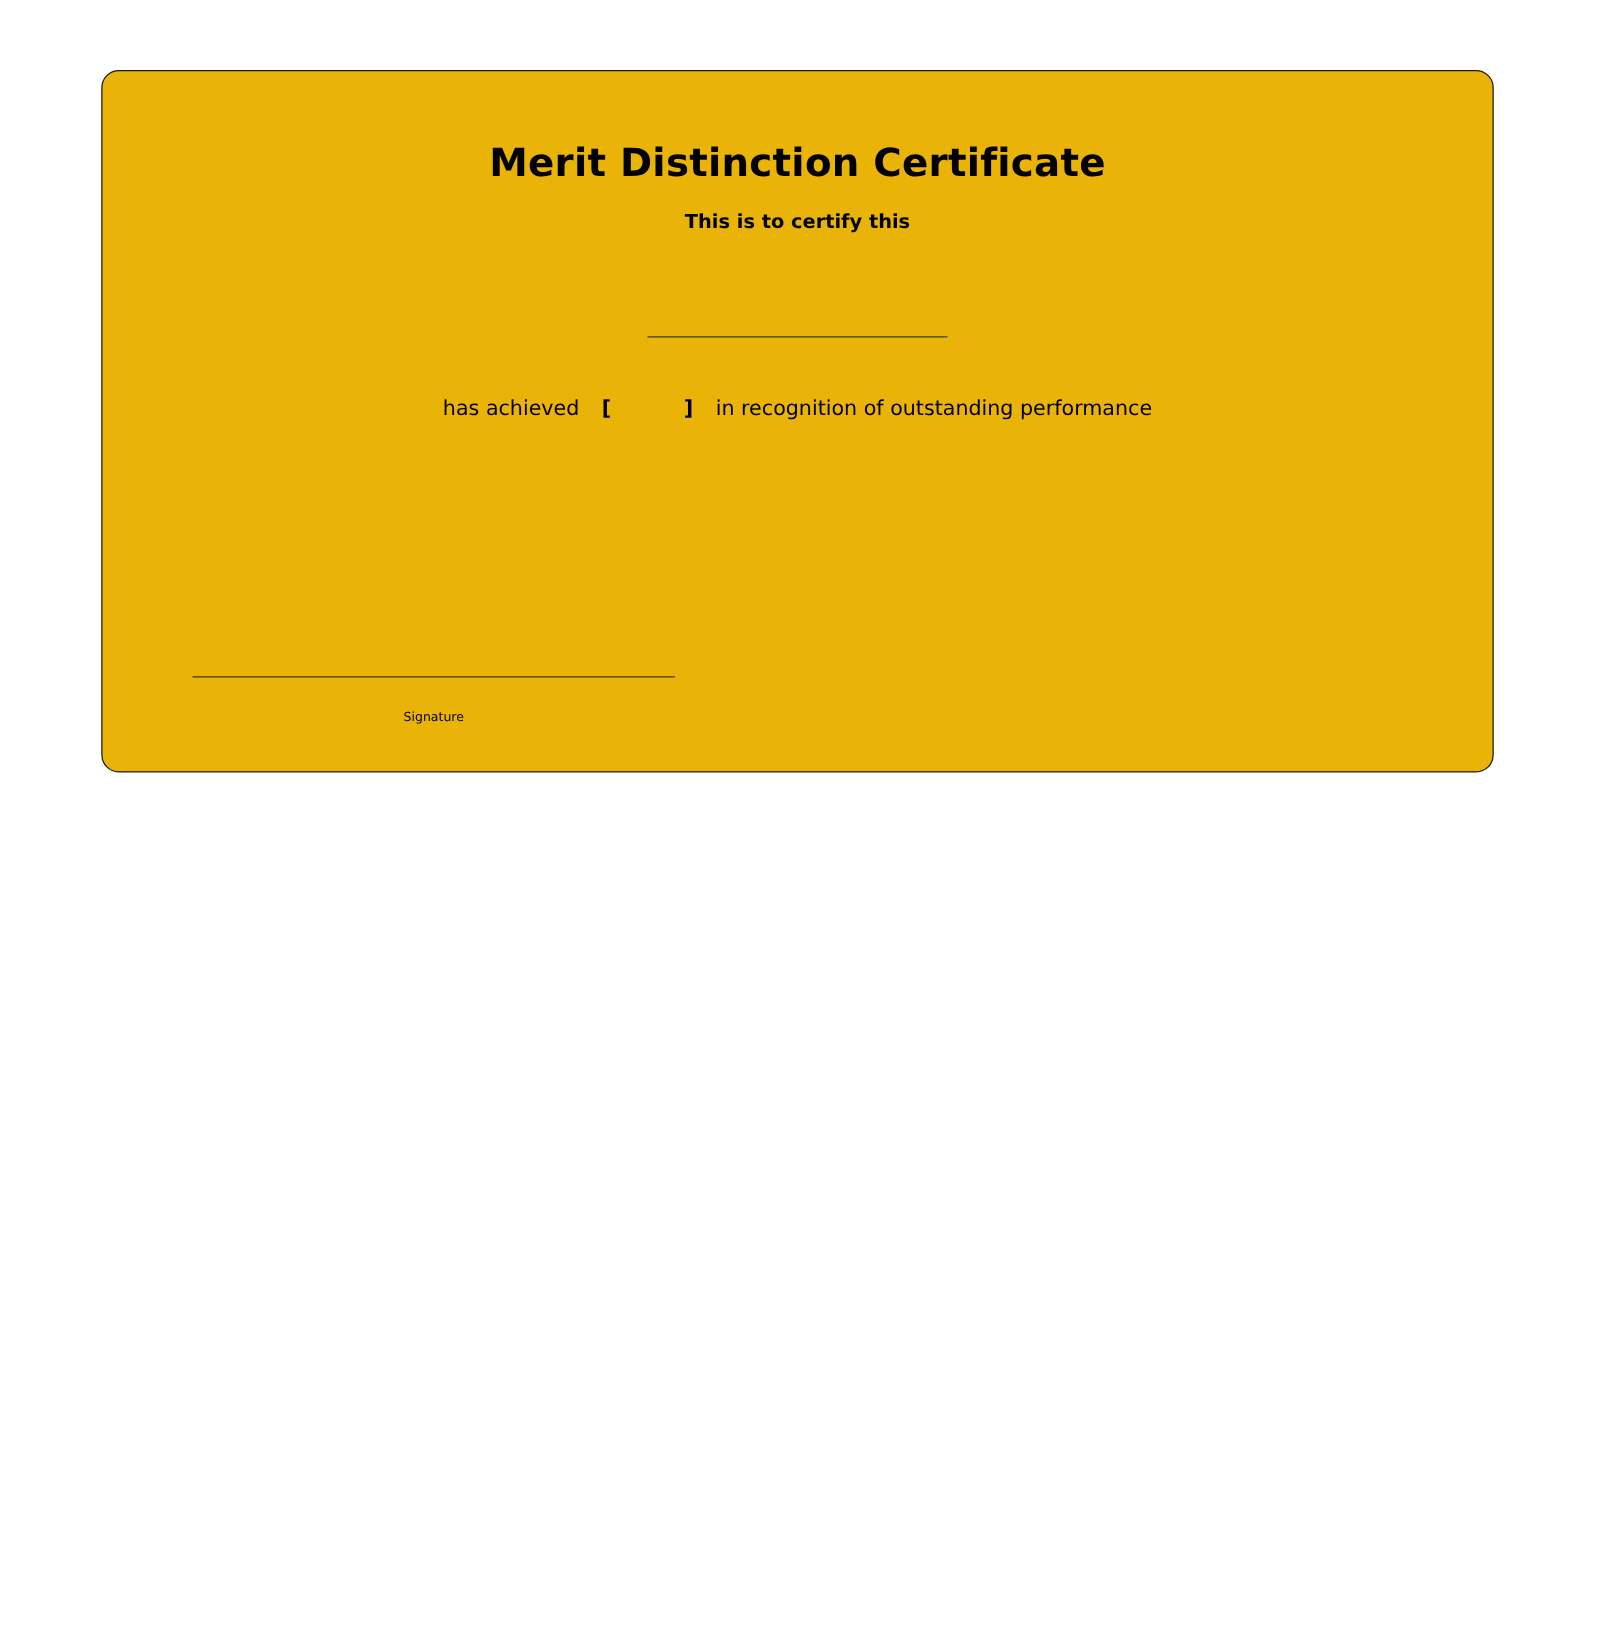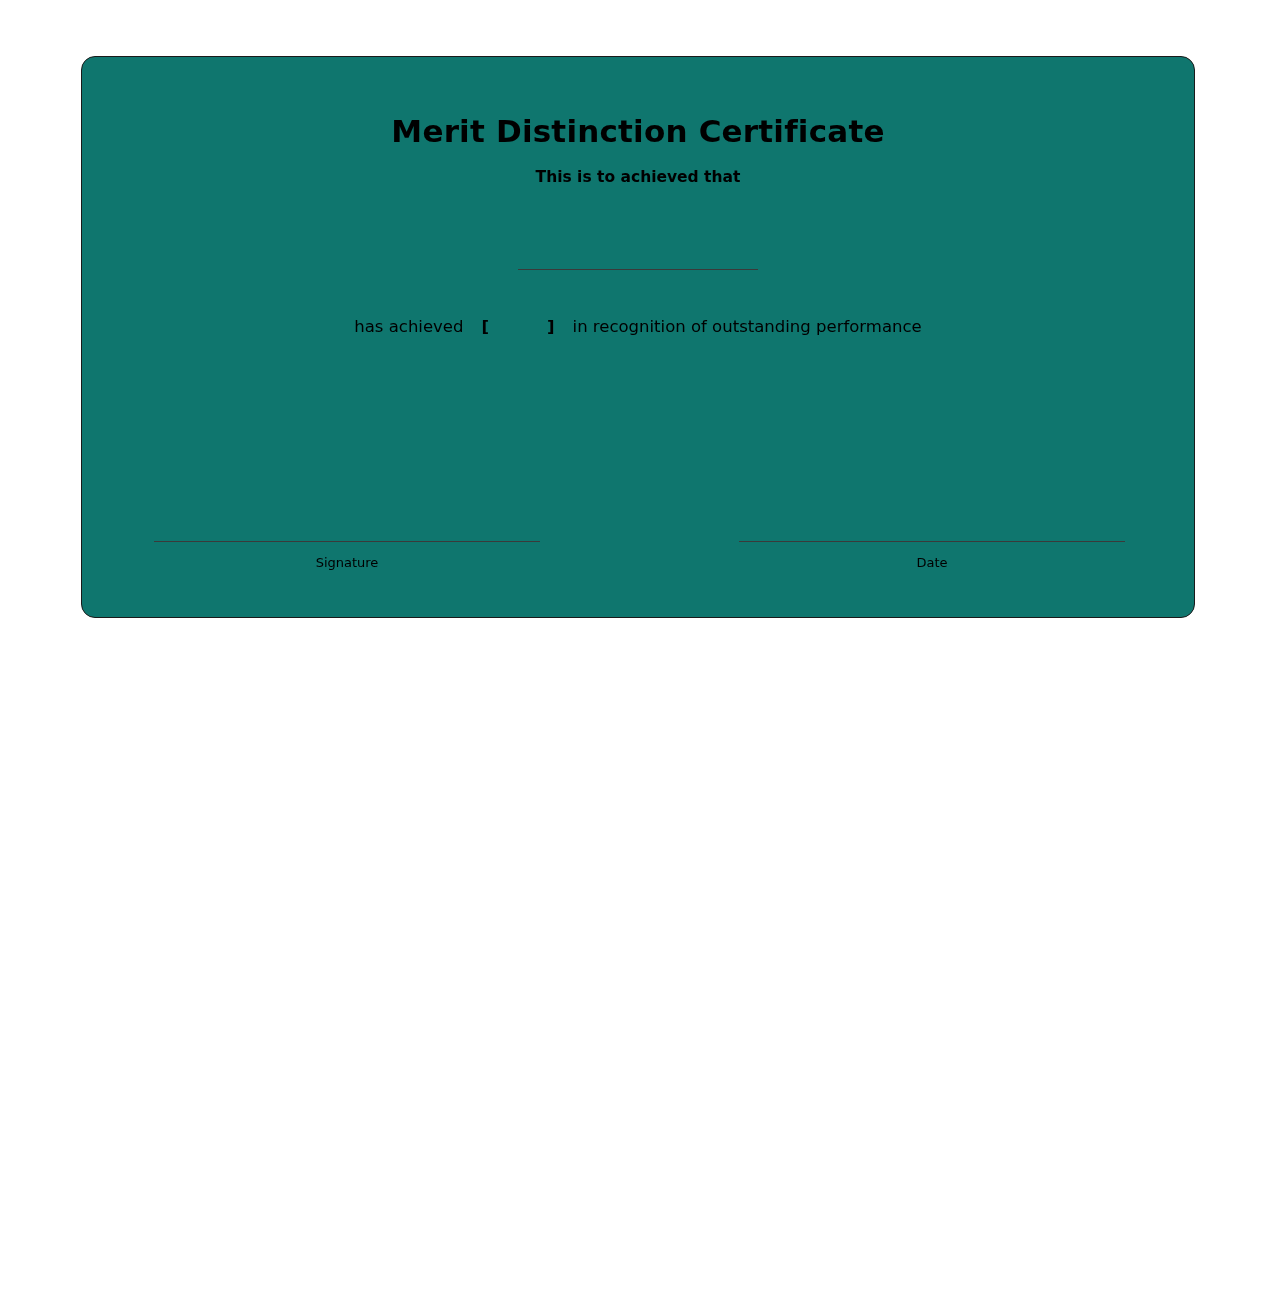--- a/index.html
+++ b/index.html
@@ -16,21 +16,21 @@
   }
   .certificate {
     position: absolute;
     left: 81px;
     top: 56px;
     width: 1114px;
     height: 562px;
     border: 1.5px solid #1a1a1a;
     border-radius: 14px;
     box-sizing: border-box;
-    background: #0f766e;
+    background: #eab308;
   }
   .cert-title {
     text-align: center;
     font-size: 31px;
     font-weight: bold;
     letter-spacing: 0.2px;
     margin-top: 56px;
     color: #000;
   }
   .cert-subtitle {
@@ -95,46 +95,42 @@
   .sign-block.right {
     left: 657px;
     width: 386px;
   }
   .sign-rule {
     border-bottom: 1px solid #3a3a3a;
     height: 1px;
     width: 100%;
   }
   .sign-label {
-    margin-top: 13px;
-    font-size: 13px;
+    margin-top: 27px;
+    font-size: 10px;
   }
 </style>
 </head>
 <body>
 
 <div class="certificate">
 
   <div class="cert-title">Merit Distinction Certificate</div>
 
-  <div class="cert-subtitle">This is to achieved that</div>
+  <div class="cert-subtitle">This is to certify this</div>
 
   <div class="name-line-wrap">
     <span class="name-line"></span>
   </div>
 
   <div class="achieved-row">
     <span>has achieved</span><span class="gap-mid"></span><span class="bold">[</span><span class="gap-award"></span><span class="bold">]</span><span class="gap-mid"></span><span>in recognition of outstanding performance</span>
   </div>
 
 
   <div class="sign-area">
     <div class="sign-block left">
       <div class="sign-rule"></div>
       <div class="sign-label">Signature</div>
     </div>
-    <div class="sign-block right">
-      <div class="sign-rule"></div>
-      <div class="sign-label">Date</div>
-    </div>
   </div>
 
 </div>
 
 </body></html>

